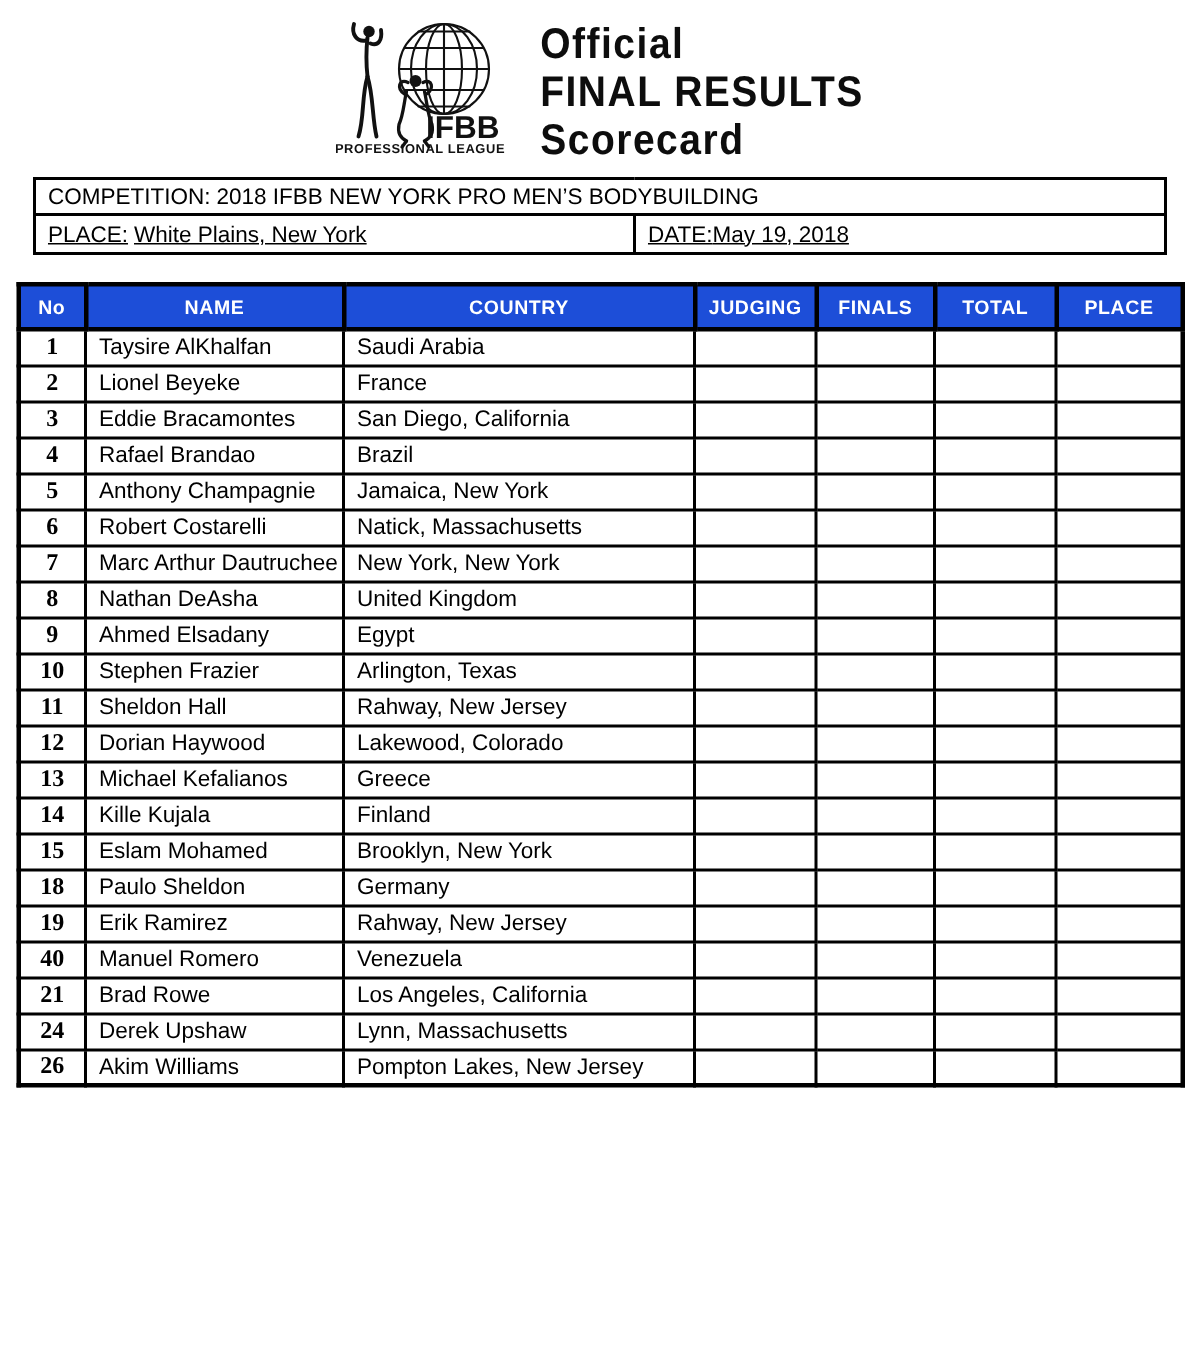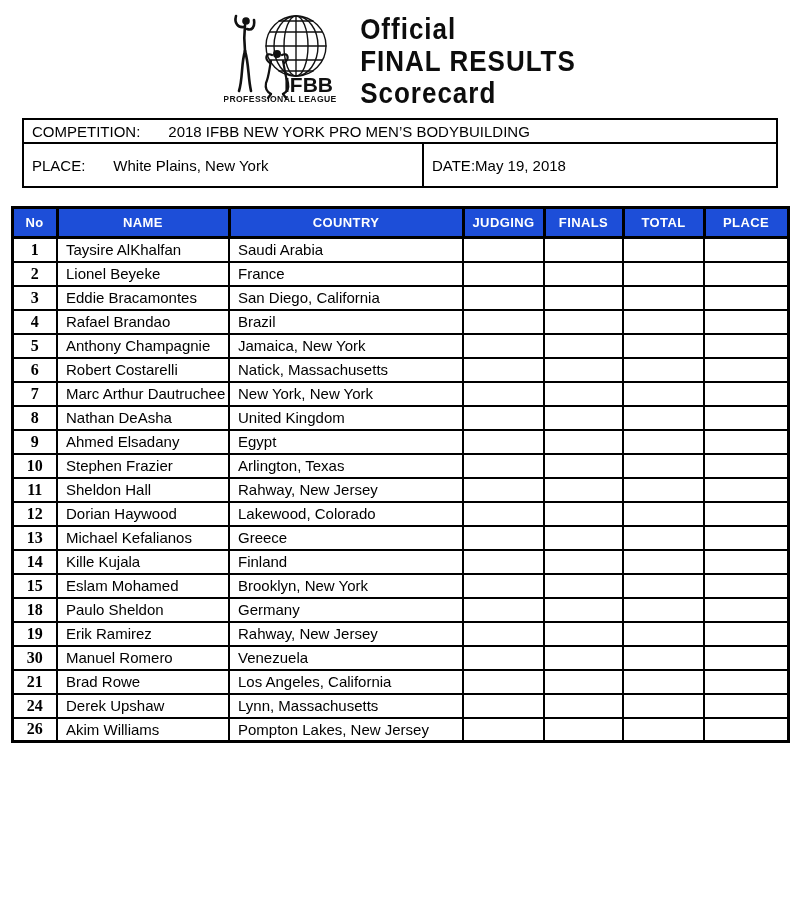--- a/index.html
+++ b/index.html
@@ -36,22 +36,22 @@
     font-size: 15px;
   }
   .info-table td {
     border: 2px solid #000;
     padding: 2px 8px;
     vertical-align: middle;
     white-space: nowrap;
     overflow: hidden;
   }
   .info-table .row-competition td { height: 24px; }
-  .info-table .row-placedate td { height: 44px; }
-  .info-label { margin-right: 28px; }
+  .info-table .row-placedate td { height: 26px; text-decoration: underline; }
+  .info-label { margin-right: 4px; }
   .info-label.date { margin-right: 0; }
 
   
   .results-table {
     width: 776px;
     margin: 18px auto 0 auto;
     border-collapse: collapse;
     table-layout: fixed;
     font-size: 15px;
   }
@@ -323,21 +323,21 @@
         <tr>
           <td class="col-no">19</td>
           <td class="col-name">Erik Ramirez</td>
           <td class="col-country">Rahway, New Jersey</td>
           <td class="col-judging"></td>
           <td class="col-finals"></td>
           <td class="col-total"></td>
           <td class="col-place"></td>
         </tr>
         <tr>
-          <td class="col-no">30</td>
+          <td class="col-no">40</td>
           <td class="col-name">Manuel Romero</td>
           <td class="col-country">Venezuela</td>
           <td class="col-judging"></td>
           <td class="col-finals"></td>
           <td class="col-total"></td>
           <td class="col-place"></td>
         </tr>
         <tr>
           <td class="col-no">21</td>
           <td class="col-name">Brad Rowe</td>

